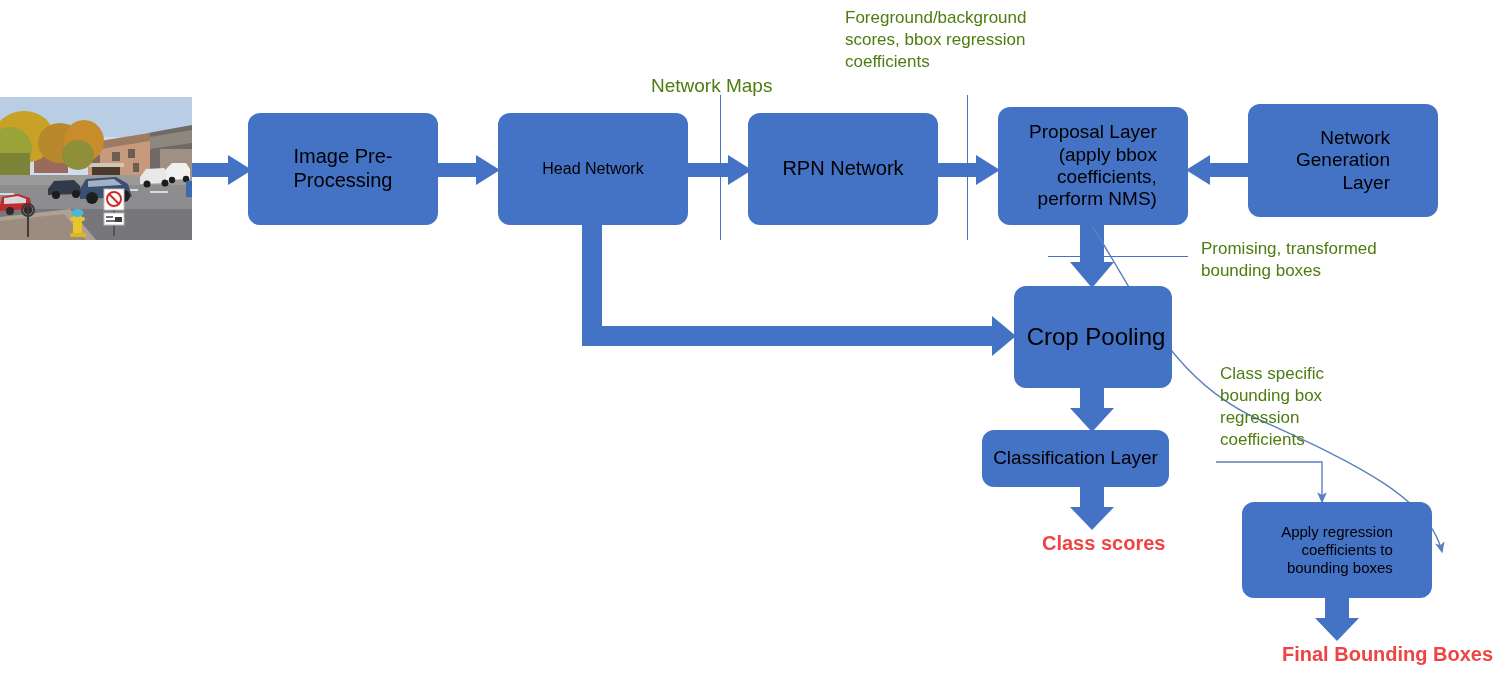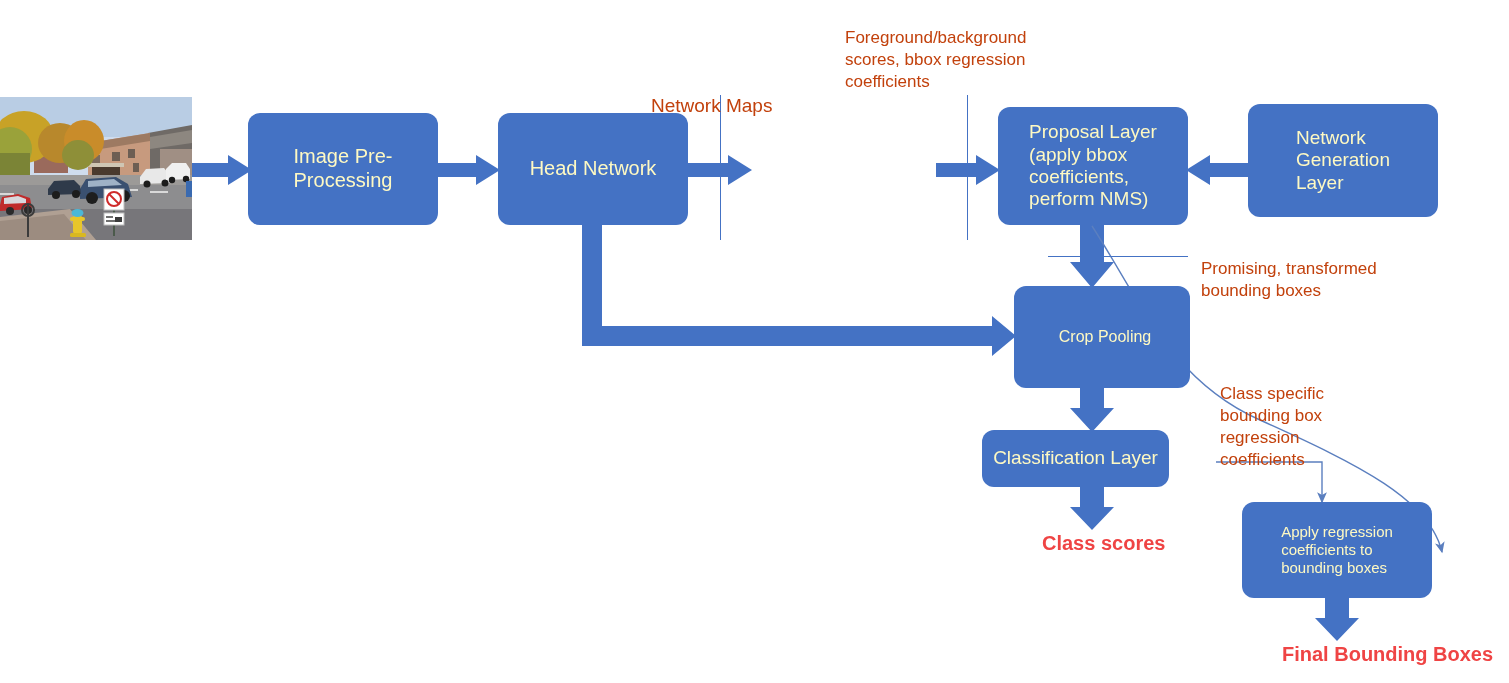--- a/index.html
+++ b/index.html
@@ -8,38 +8,37 @@
     font-family:"Liberation Sans","DejaVu Sans",sans-serif;
     color:#000;
   }
   #canvas{position:absolute;left:0;top:0;width:1509px;height:683px;}
 
   
   .box{
     position:absolute;
     background:#4472C4;
     border-radius:12px;
-    color:#fef9c3;
+    color:#000000;
     display:flex;align-items:center;justify-content:center;
-    text-align:left;
+    text-align:right;
     line-height:1.18;
     box-sizing:border-box;
     padding:2px 6px;
     z-index:5;
     white-space:pre-line;
   }
 
   
   .lbl{
     position:absolute;
-    color:#c2410c;
+    color:#4d7c0f;
     line-height:1.30;
     white-space:pre-line;
     z-index:6;
-    margin-top:20px;
   }
   .green{
     color:#ef4444;
     font-weight:bold;
     position:absolute;
     white-space:nowrap;
     z-index:6;
   }
 
   
@@ -191,33 +190,34 @@
     <path d="M1325,598 L1349,598 L1349,618 L1359,618 L1337,641 L1315,618 L1325,618 Z" fill="#4472C4"></path>
 
     <path d="M1092,226 C1140,300 1170,380 1260,420 C1360,465 1430,500 1442,552" fill="none" stroke="#5B7FBF" stroke-width="1.4" marker-end="url(#thinArrow)"></path>
 
     <path d="M1216,462 L1322,462 L1322,502" fill="none" stroke="#5B7FBF" stroke-width="1.4" marker-end="url(#thinArrow)"></path>
   </svg>
 
   <div class="box" style="left:248px;top:113px;width:190px;height:112px;font-size:20px;">Image Pre-
 Processing</div>
 
-  <div class="box" style="left:498px;top:113px;width:190px;height:112px;font-size:20px;">Head Network</div>
-
+  <div class="box" style="left:498px;top:113px;width:190px;height:112px;font-size:16px;">Head Network</div>
+
+  <div class="box" style="left:748px;top:113px;width:190px;height:112px;font-size:20px;">RPN Network</div>
 
   <div class="box" style="left:998px;top:107px;width:190px;height:118px;font-size:19px;">Proposal Layer
 (apply bbox
 coefficients,
 perform NMS)</div>
 
   <div class="box" style="left:1248px;top:104px;width:190px;height:113px;font-size:19px;">Network
 Generation
 Layer</div>
 
-  <div class="box" style="left:1014px;top:286px;width:176px;height:102px;font-size:16px;padding-left:12px;">Crop Pooling</div>
+  <div class="box" style="left:1014px;top:286px;width:158px;height:102px;font-size:24px;padding-left:12px;">Crop Pooling</div>
 
   <div class="box" style="left:982px;top:430px;width:187px;height:57px;font-size:19px;">Classification Layer</div>
 
   <div class="box" style="left:1242px;top:502px;width:190px;height:96px;font-size:15px;">Apply regression
 coefficients to
 bounding boxes</div>
 
   <div class="lbl" style="left:651px;top:74px;font-size:19px;">Network Maps</div>
 
   <div class="lbl" style="left:845px;top:7px;width:230px;font-size:17px;">Foreground/background

